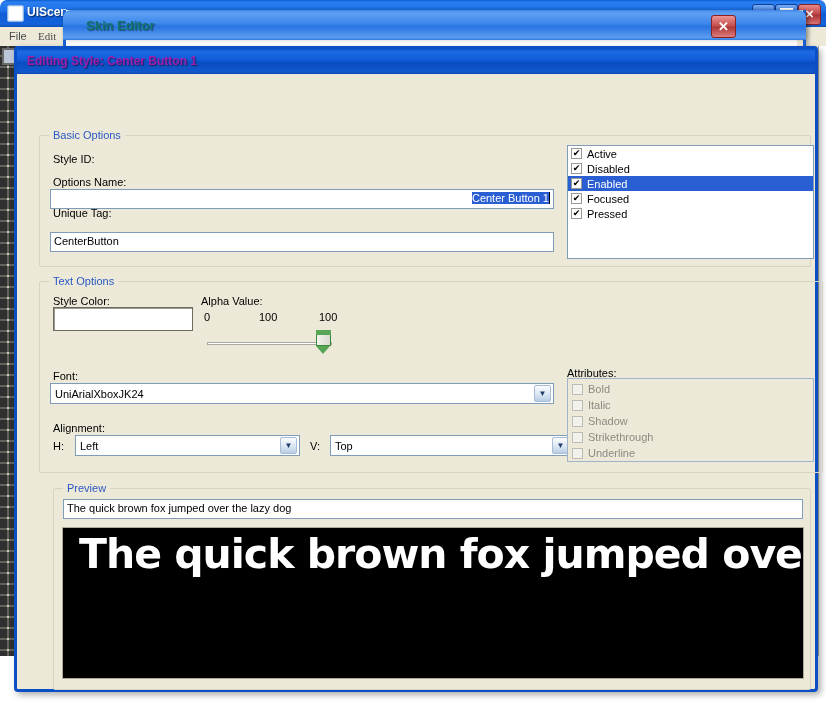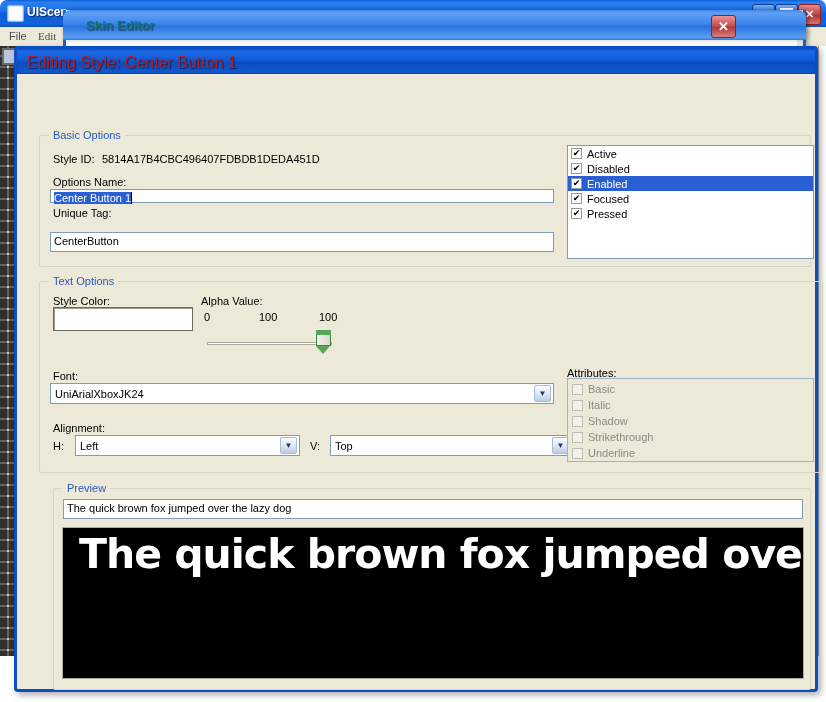--- a/index.html
+++ b/index.html
@@ -103,21 +103,21 @@
     border:3px solid #0a4fc4;
     border-radius:4px;
     box-shadow:3px 3px 6px rgba(0,0,0,.32);
     box-sizing:border-box;
   }
   #dlg-titlebar{
     left:0;top:0;right:0;height:25px;width:798px;
     background:linear-gradient(to bottom,#0b57cc 0%,#1d6ae4 12%,#0f5ad6 45%,#0a4cc0 55%,#1158cd 92%,#0a46ae 100%);
   }
   #dlg-title-text{
-    left:10px;top:5px;color:#b91c1c;font-size:16px;font-weight:normal;
+    left:10px;top:5px;color:#a21caf;font-size:12px;font-weight:bold;
     text-shadow:1px 1px 1px rgba(0,0,0,.5);white-space:nowrap;
   }
 
   
   .group{
     position:absolute;border:1px solid #d8d4c4;border-top-color:#d8d4c4;
     border-radius:2px;background:transparent;
   }
   .group-label{
     position:absolute;top:-7px;left:9px;background:#ece9d8;
@@ -269,24 +269,23 @@
 <div class="abs" id="dlg">
 
   <div class="abs" id="dlg-titlebar"></div>
   <div class="abs" id="dlg-title-text">Editing Style: Center Button 1</div>
 
   <div class="group" id="grp-basic">
     <span class="group-label">Basic Options</span>
   </div>
 
   <span class="lbl abs" style="left:36px;top:104px;">Style ID:</span>
-  <span class="lbl abs" style="left:85px;top:104px;">5814A17B4CBC496407FDBDB1DEDA451D</span>
 
   <span class="lbl abs" style="left:36px;top:127px;">Options Name:</span>
-  <div class="tbox abs" id="friendly-name-input" style="left:33px;top:140px;width:504px;height:14px;">
+  <div class="tbox abs" id="friendly-name-input" style="left:33px;top:140px;width:504px;height:20px;text-align:right;">
     <span class="sel-text">Center Button 1</span><span class="caret"></span>
   </div>
 
   <span class="lbl abs" style="left:36px;top:158px;">Unique Tag:</span>
   <div class="tbox abs" id="unique-tag-input" style="left:33px;top:183px;width:504px;height:20px;">
     <span>CenterButton</span>
   </div>
 
   <div class="abs" id="states-box">
     <div class="state-row">
@@ -346,21 +345,21 @@
   <span class="lbl abs" style="left:293px;top:391px;">V:</span>
   <div class="combo abs" id="v-combo" style="left:313px;top:386px;width:242px;">
     <span class="combo-text">Top</span>
     <span class="combo-arrow">▼</span>
   </div>
 
   <span class="lbl abs" style="left:550px;top:318px;">Attributes:</span>
   <div class="abs" id="attrs-box">
     <div class="attr-row">
       <span class="cbx dis off">✔</span>
-      <span>Basic</span>
+      <span>Bold</span>
     </div>
     <div class="attr-row">
       <span class="cbx dis off">✔</span>
       <span>Italic</span>
     </div>
     <div class="attr-row">
       <span class="cbx dis off">✔</span>
       <span>Shadow</span>
     </div>
     <div class="attr-row">

